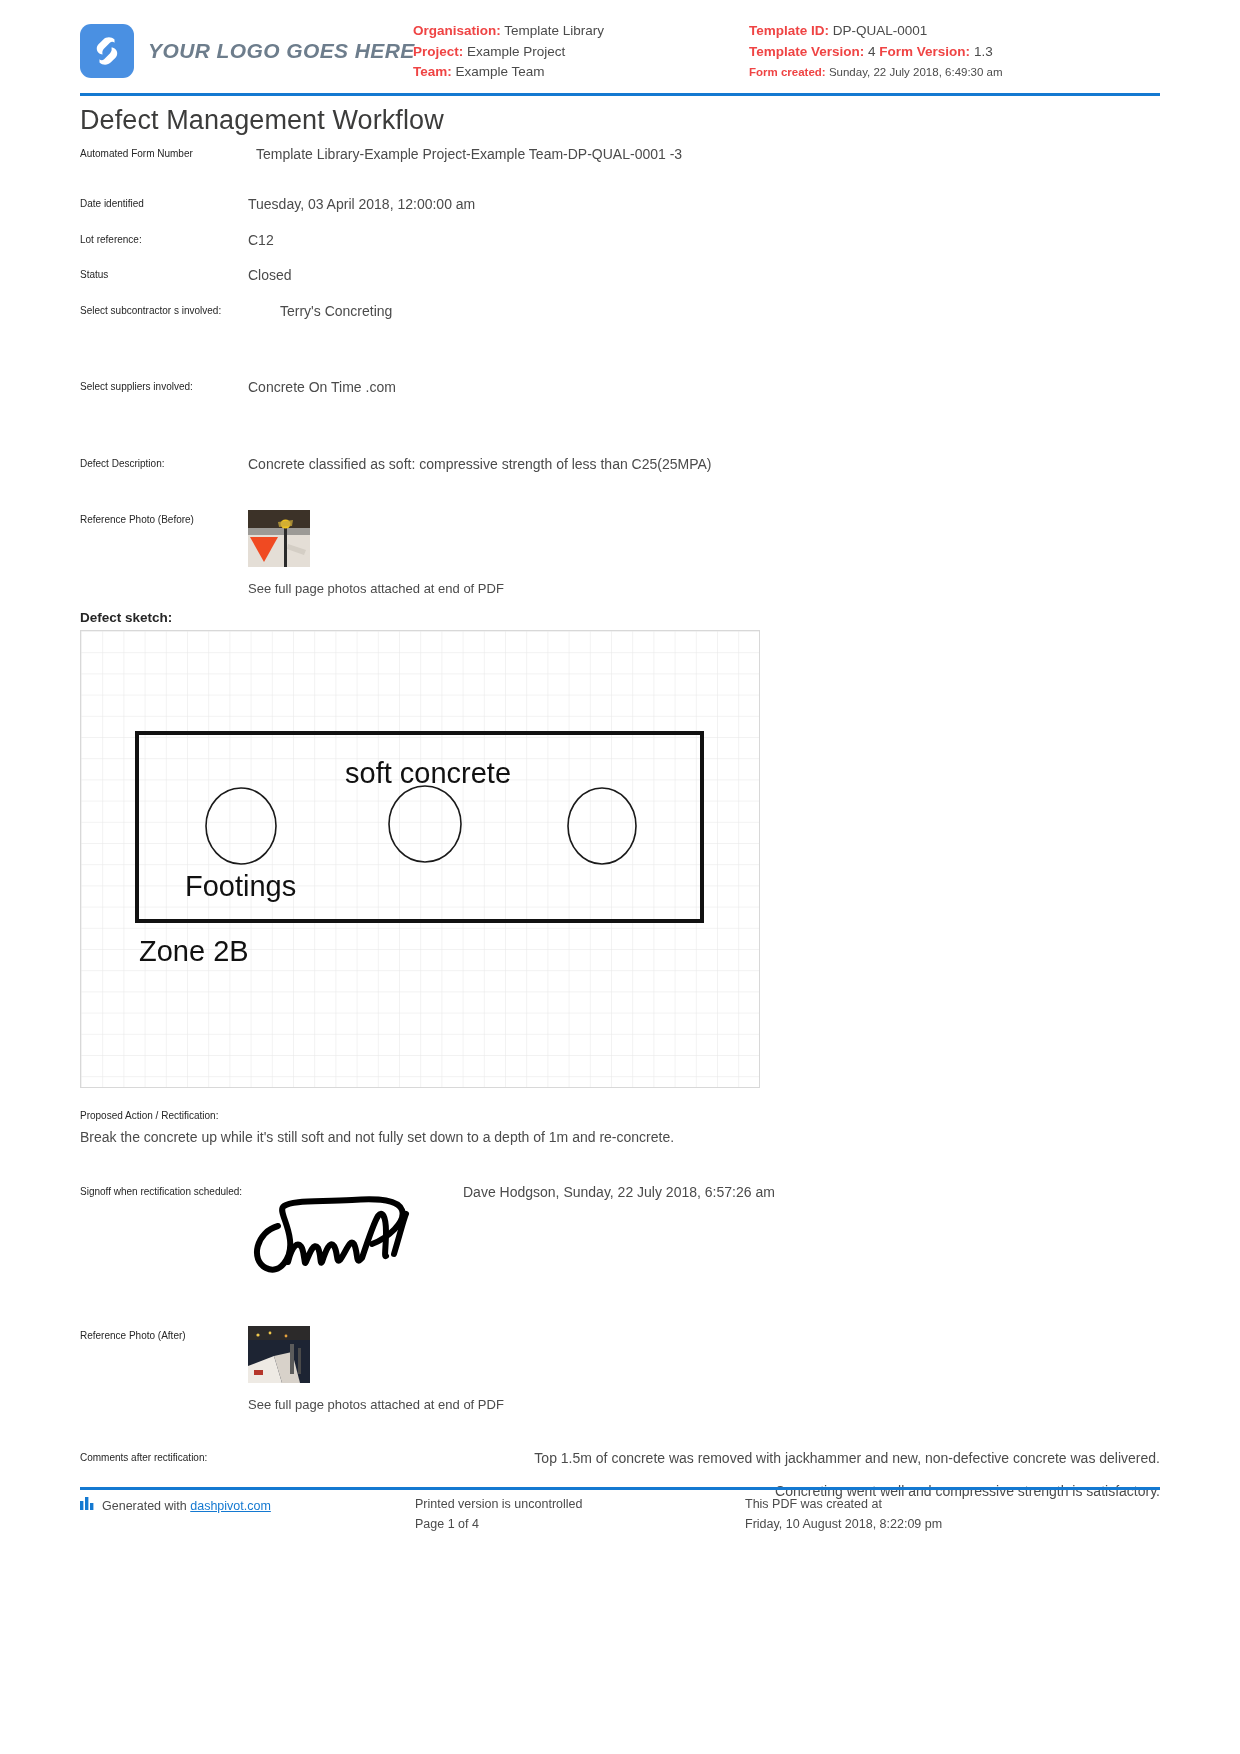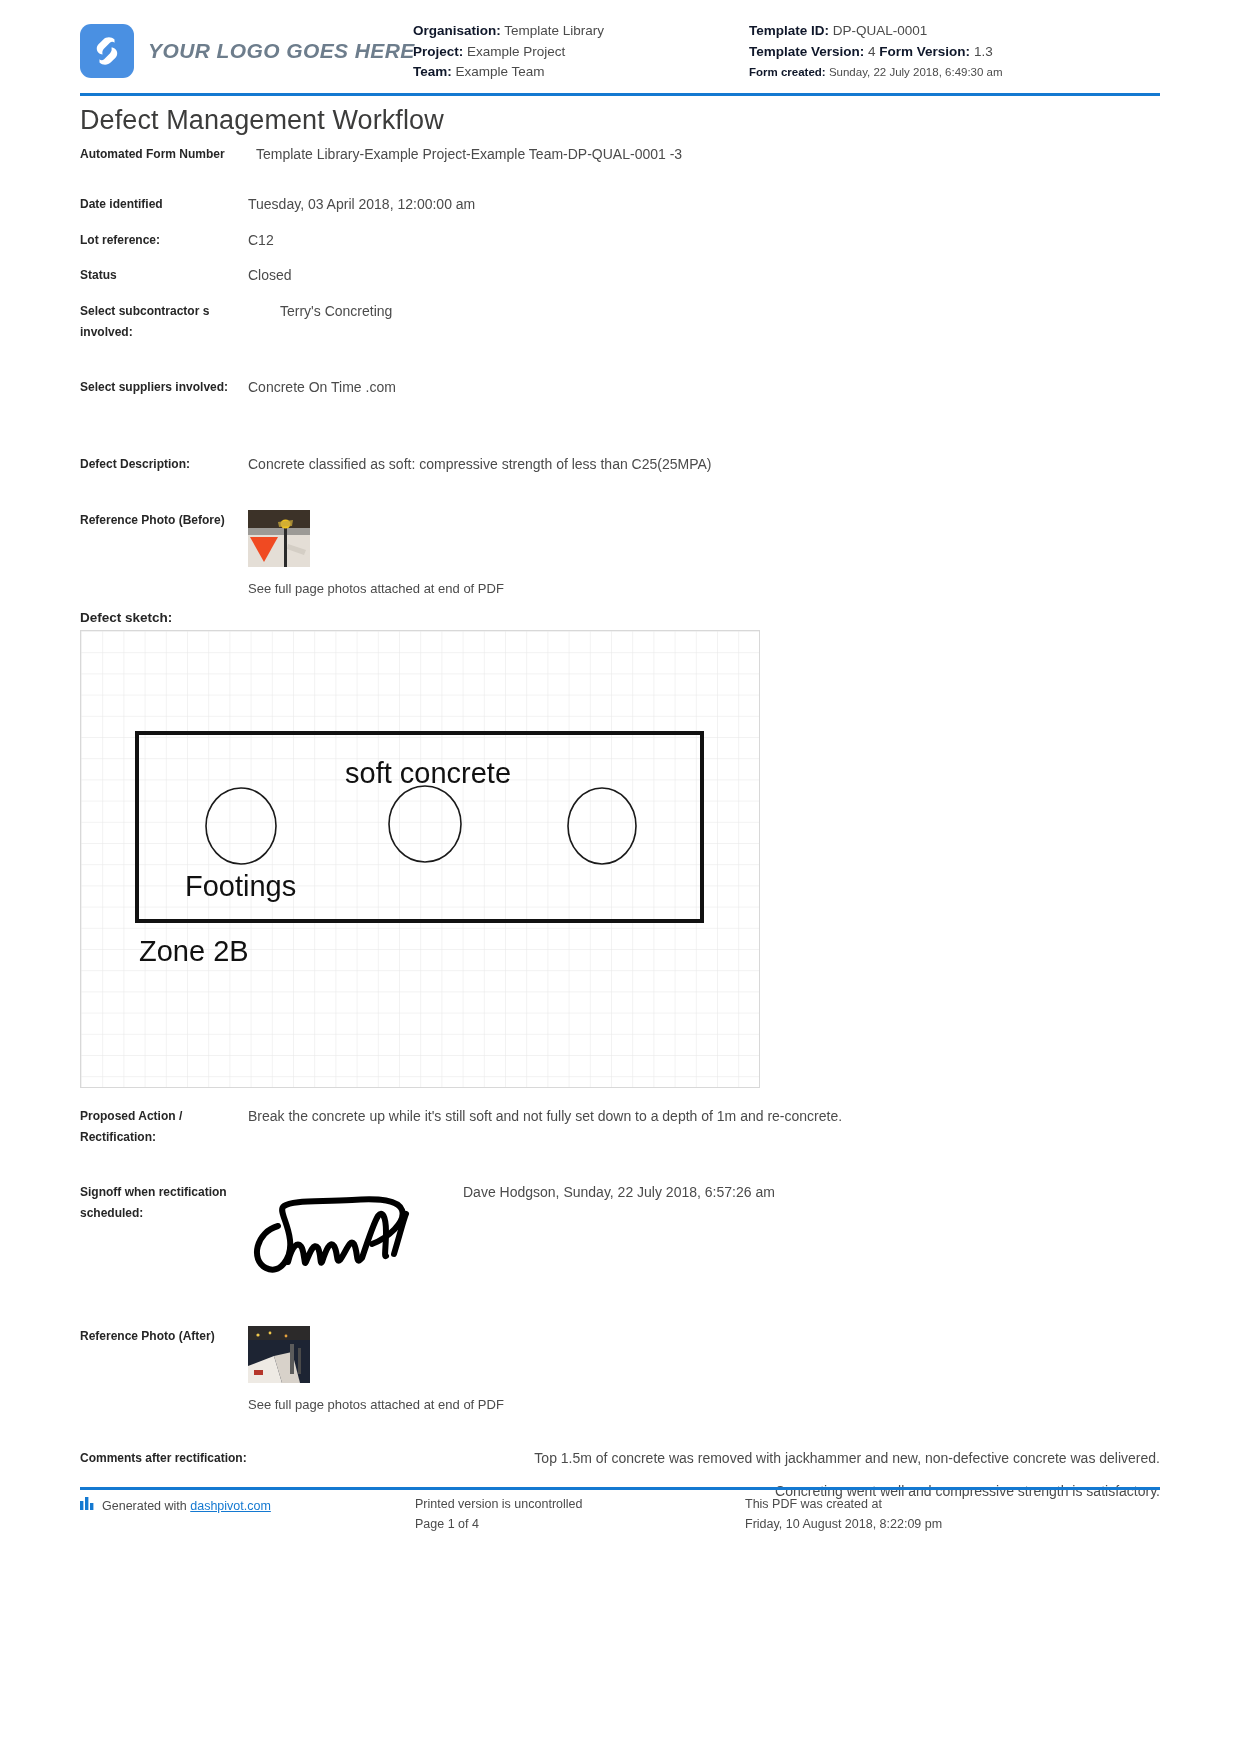--- a/index.html
+++ b/index.html
@@ -28,38 +28,38 @@
     position:relative;flex:none;
   }
   .logo-sq svg{position:absolute;left:0;top:0;}
   .logo-text{
     font-size:21px;font-weight:bold;font-style:italic;color:#6d7d8c;
     letter-spacing:.4px;white-space:nowrap;
   }
   .meta-col{position:absolute;font-size:13.5px;line-height:20.5px;color:#4b4b4b;}
   .meta-col.c1{left:333px;top:3px;}
   .meta-col.c2{left:669px;top:3px;}
-  .meta-col b{color:#0f172a;font-weight:bold;}
+  .meta-col b{color:#ef4444;font-weight:bold;}
   .meta-small{font-size:11.5px;}
   .rule-top{
     position:absolute;left:80px;top:93px;width:1080px;height:3px;background:#1479d1;
   }
 
   
   .doc-title{
     position:absolute;left:80px;top:105px;width:900px;
     font-size:27px;font-weight:400;color:#3c3c3b;letter-spacing:.1px;
   }
 
   
   .rows{position:absolute;left:80px;top:144px;width:1080px;}
   .row{display:flex;align-items:flex-start;margin-bottom:0;}
   .lbl{
     width:168px;flex:none;
-    font-size:12px;font-weight:bold;color:#262626;line-height:20.5px;
+    font-size:10px;font-weight:normal;color:#262626;line-height:20.5px;
   }
   .val{
     font-size:14px;color:#4b4b4b;line-height:21px;flex:1;
   }
   .val.indent{padding-left:8px;}
 
   .r-auto{min-height:50px;}
   .r-date{min-height:36px;}
   .r-lot{min-height:35px;}
   .r-status{min-height:36px;}
@@ -84,21 +84,21 @@
   }
   .sketch-box{
     position:absolute;left:80px;top:630px;width:680px;height:458px;
     border:1px solid #d8d8d8;background:#fef9c3;box-sizing:border-box;
     overflow:hidden;
   }
   .sketch-box svg{display:block;}
 
   
   .rows2{position:absolute;left:80px;top:1106px;width:1080px;}
-  .r-action{min-height:76px;}
+  .r-action{min-height:76px;flex-direction:column;}
   .r-sign{min-height:0;}
   .sign-area{display:flex;align-items:flex-start;flex:1;}
   .sig{width:195px;flex:none;margin-top:6px;}
   .sig svg{display:block;}
   .sign-name{font-size:14px;color:#4b4b4b;padding-top:2px;padding-left:20px;}
   .r-photo2{min-height:0;}
   .r-comments{min-height:0;}
   .cmt-line{font-size:14px;color:#4b4b4b;line-height:21px;text-align:right;}
   .cmt-line.second{margin-top:12px;}
 

